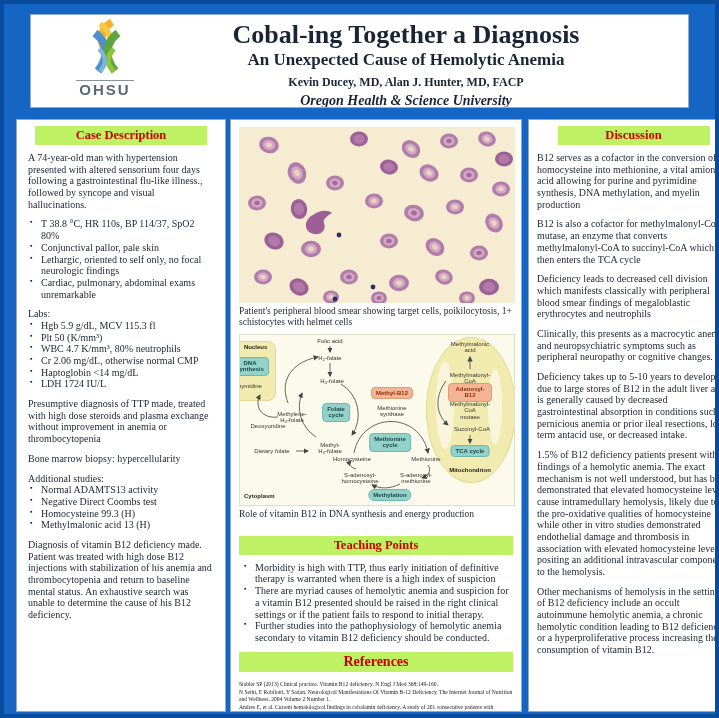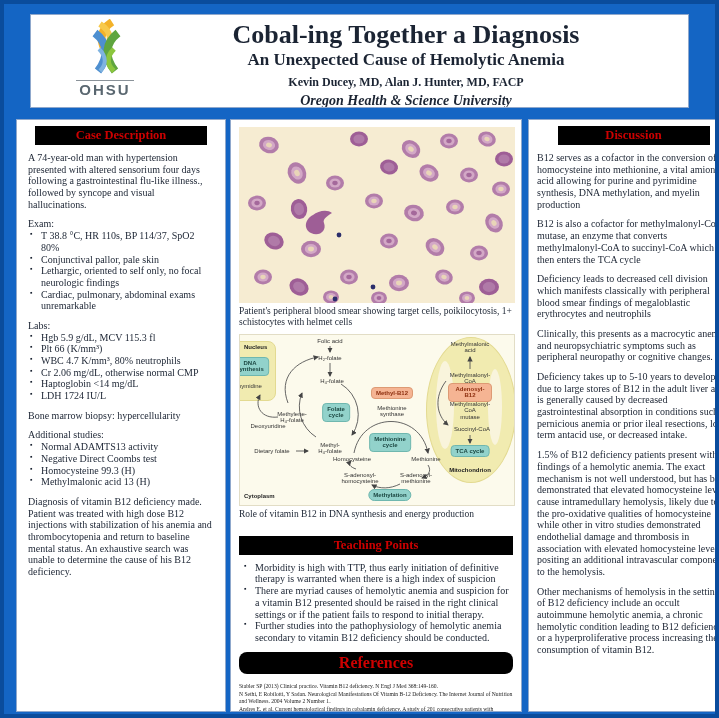--- a/index.html
+++ b/index.html
@@ -16,21 +16,21 @@
   .logo-word{font-family:Liberation Sans, sans-serif;font-weight:bold;font-size:15px;letter-spacing:2px;color:#5a6770;}
   .title-block{position:absolute;left:110px;top:6px;width:530px;text-align:center;}
   .title{font-size:26px;font-weight:bold;line-height:1.05;}
   .subtitle{font-size:17px;font-weight:bold;margin-top:2px;}
   .authors{font-size:12px;font-weight:bold;margin-top:5px;}
   .institution{font-size:14px;font-weight:bold;font-style:italic;margin-top:3px;}
   
   .col-left{left:12px;top:115px;width:210px;height:593px;padding:6px 11px;}
   .col-mid{left:226px;top:115px;width:292px;height:593px;padding:7px 8px;}
   .col-right{left:524px;top:115px;width:211px;height:593px;padding:6px 8px;}
-  .sec-h{background:#000000;color:#cc0000;font-weight:bold;text-align:center;
+  .sec-h{background:#bef264;color:#cc0000;font-weight:bold;text-align:center;
          font-size:12.5px;padding:2px 0;margin:0 auto 7px auto;}
   .sec-h.left-w{width:172px;}
   .sec-h.right-w{width:152px;}
   .sec-h.full-w{width:100%;}
   .body-text p{font-size:10px;line-height:1.17;margin:0 0 8px 0;}
   .body-text .lbl{margin-bottom:0;}
   ul.blist{margin:0 0 8px 0;padding:0 0 0 13px;list-style:none;}
   ul.blist li{position:relative;font-size:10px;line-height:1.17;}
   ul.blist li::before{content:"▪";position:absolute;left:-11px;top:0;font-size:7px;}
   
@@ -74,36 +74,36 @@
       <div class="title">Cobal-ing Together a Diagnosis</div>
       <div class="subtitle">An Unexpected Cause of Hemolytic Anemia</div>
       <div class="authors">Kevin Ducey, MD, Alan J. Hunter, MD, FACP</div>
       <div class="institution">Oregon Health &amp; Science University</div>
     </div>
   </div>
 
   <div class="panel col-left body-text">
     <div class="sec-h left-w">Case Description</div>
     <p>A 74-year-old man with hypertension presented with altered sensorium four days following a gastrointestinal flu-like illness., followed by syncope and visual hallucinations.</p>
-    <p class="lbl">Exam:</p>
     <ul class="blist">
       <li>T 38.8 °C, HR 110s, BP 114/37, SpO2 80%</li>
       <li>Conjunctival pallor, pale skin</li>
       <li>Lethargic, oriented to self only, no focal neurologic findings</li>
       <li>Cardiac, pulmonary, abdominal exams unremarkable</li>
     </ul>
     <p class="lbl">Labs:</p>
     <ul class="blist">
       <li>Hgb 5.9 g/dL, MCV 115.3 fl</li>
-      <li>Plt 66 (K/mm³)</li>
+      <li>Plt 50 (K/mm³)</li>
       <li>WBC 4.7 K/mm³, 80% neutrophils</li>
       <li>Cr 2.06 mg/dL, otherwise normal CMP</li>
       <li>Haptoglobin &lt;14 mg/dL</li>
       <li>LDH 1724 IU/L</li>
     </ul>
+    <p>Presumptive diagnosis of TTP made, treated with high dose steroids and plasma exchange without improvement in anemia or thrombocytopenia</p>
     <p>Bone marrow biopsy:  hypercellularity</p>
     <p class="lbl">Additional studies:</p>
     <ul class="blist">
       <li>Normal ADAMTS13 activity</li>
       <li>Negative Direct Coombs test</li>
       <li>Homocysteine 99.3 (H)</li>
       <li>Methylmalonic acid 13 (H)</li>
     </ul>
     <p>Diagnosis of vitamin B12 deficiency made. Patient was treated with high dose B12 injections with stabilization of his anemia and thrombocytopenia and return to baseline mental status. An exhaustive search was unable to determine the cause of his B12 deficiency.</p>
   </div>
@@ -342,21 +342,21 @@
     </div>
     <div class="caption">Role of vitamin B12 in DNA synthesis and energy production</div>
 
     <div class="sec-h full-w" style="margin-top:16px;">Teaching Points</div>
     <ul class="blist tp-list" style="padding-left:16px;">
       <li>Morbidity is high with TTP, thus early initiation of definitive therapy is warranted when there is a high index of suspicion</li>
       <li>There are myriad causes of hemolytic anemia and suspicion for a vitamin B12 presented should be raised in the right clinical settings or if the patient fails to respond to initial therapy.</li>
       <li>Further studies into the pathophysiology of hemolytic anemia secondary to vitamin B12 deficiency should be conducted.</li>
     </ul>
 
-    <div class="sec-h full-w" style="font-size:16px;margin-bottom:9px;border-radius:8px;">References</div>
+    <div class="sec-h full-w" style="font-size:14px;margin-bottom:9px;">References</div>
     <div class="refs">
       <p>Stabler SP (2013) Clinical practice. Vitamin B12 deficiency. N Engl J Med 368:149-160.</p>
       <p>N Sethi, E Robilotti, Y Sadan. Neurological Manifestations Of Vitamin B-12 Deficiency. The Internet Journal of Nutrition and Wellness. 2004 Volume 2 Number 1.</p>
       <p>Andres E, et al. Current hematological findings in cobalamin deficiency. A study of 201 consecutive patients with documented cobalamin deficiency Clin Lab Hematology, 2006 Feb;28(1):50-6.</p>
       <p>Alperin JB. Hematology: Basic Principles and Practice, 2nd ed. Texas Heart Institute Journal. 1995;22(2):206-207.</p>
       <p>Routh, J, Koenig, S. Severe vitamin B12 deficiency mimicking thrombotic thrombocytopenic purpura. Blood. 2014; 124:1844</p>
 
     </div>
   </div>
 

